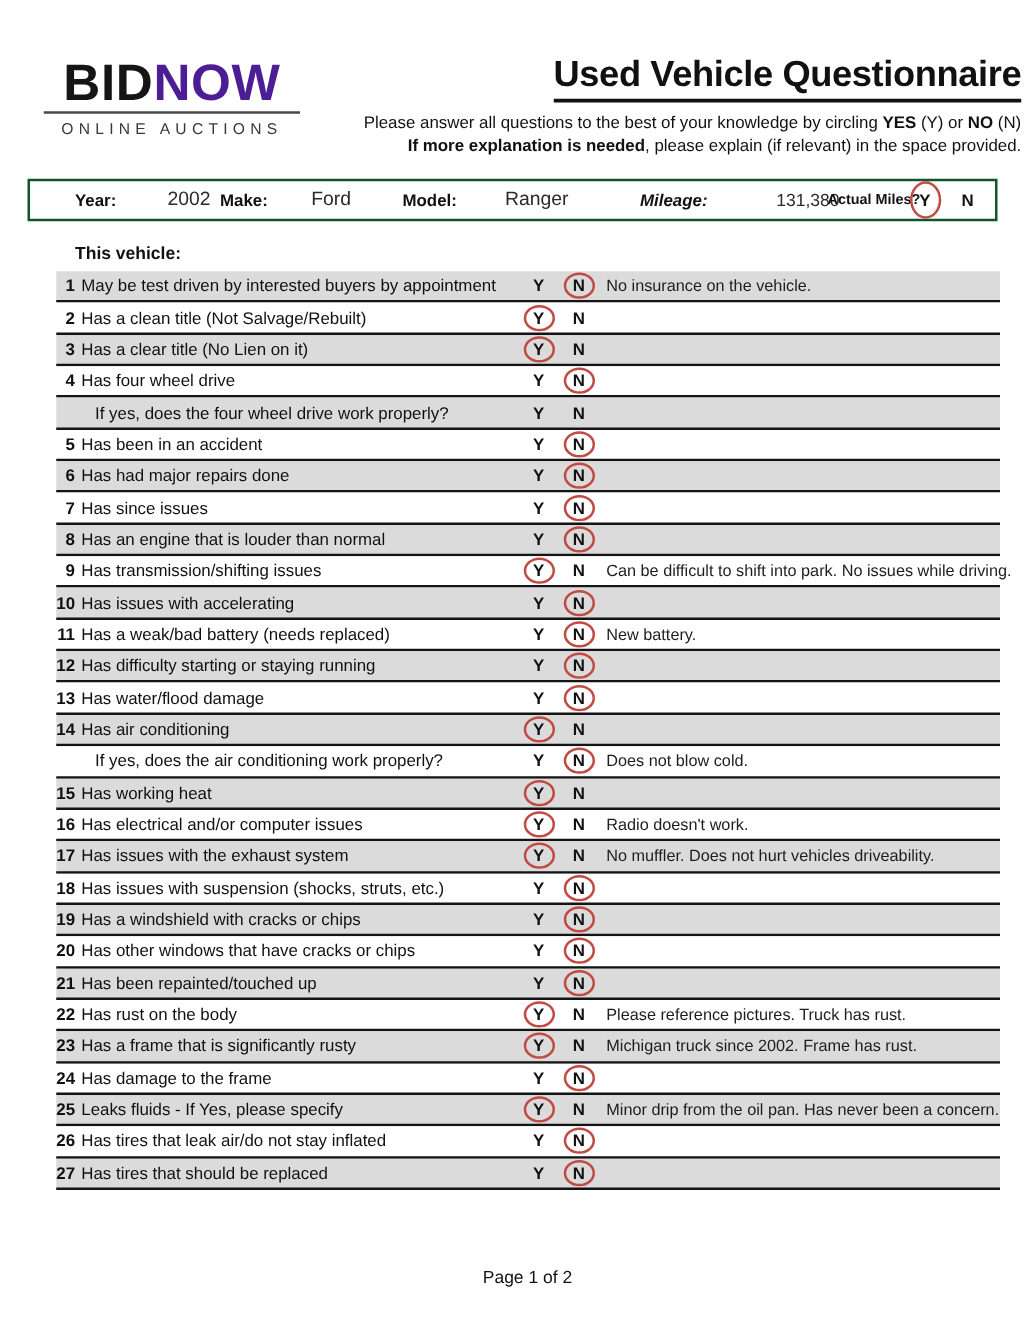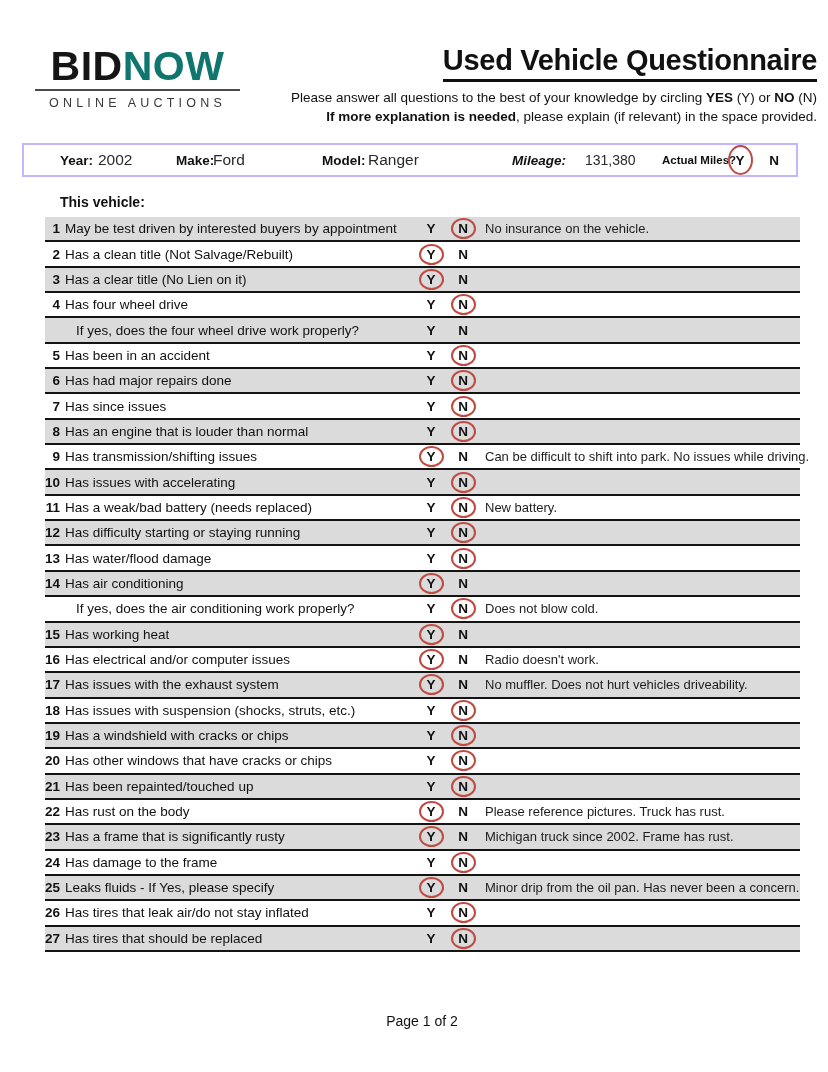--- a/index.html
+++ b/index.html
@@ -9,35 +9,35 @@
   }
   *{margin:0;padding:0;box-sizing:border-box;}
   html,body{background:#fff;}
   body{font-family:"Liberation Sans",sans-serif;color:#111;}
   .page{position:relative;width:828px;height:1072px;background:#fff;overflow:hidden;}
 
   
   .logo{position:absolute;left:35px;top:44px;width:205px;text-align:center;}
   .logo-word{font-size:41px;font-weight:800;line-height:44px;letter-spacing:0.5px;}
   .logo-bid{color:#151515;}
-  .logo-now{color:#0f766e;}
+  .logo-now{color:#4c1d95;}
   .logo-rule{border-top:2px solid #4a4a4a;margin-top:1px;}
   .logo-tagline{margin-top:5px;font-size:12.5px;letter-spacing:4.2px;color:#383838;white-space:nowrap;}
 
   .title-block{position:absolute;left:253px;top:44px;width:564px;text-align:right;}
   .title{display:inline-block;font-size:29px;font-weight:bold;letter-spacing:-0.3px;
          border-bottom:3px solid #111;padding-bottom:3px;line-height:32px;}
   .subtitle{margin-top:6px;font-size:13.5px;line-height:19px;color:#111;}
 
   
   .info-box{position:absolute;left:22px;top:143px;width:776px;height:34px;
-            border:2px solid #c4b5fd;background:#fff;}
+            border:2px solid #14532d;background:#fff;}
   .info-box span{position:absolute;top:0;height:100%;display:flex;align-items:center;white-space:nowrap;}
   .ib-label{font-weight:bold;font-size:13.5px;}
-  .ib-value{font-size:15.5px;color:#2a2a2a;}
+  .ib-value{font-size:15.5px;color:#2a2a2a;margin-left:36px;}
   .ib-small{font-size:11.5px;font-weight:bold;}
   .ib-yn{font-size:13.5px;font-weight:bold;justify-content:center;}
 
   .pos-year-l{left:36px;}  .pos-year-v{left:74px;}
   .pos-make-l{left:152px;} .pos-make-v{left:189px;}
   .pos-model-l{left:298px;}.pos-model-v{left:344px;}
   .pos-mile-l{left:488px;font-style:italic;} .pos-mile-v{left:561px;font-size:14px;}
   .pos-actual{left:638px;}
   .pos-amy{left:702px;width:28px;}
   .pos-amn{left:738px;width:24px;}

